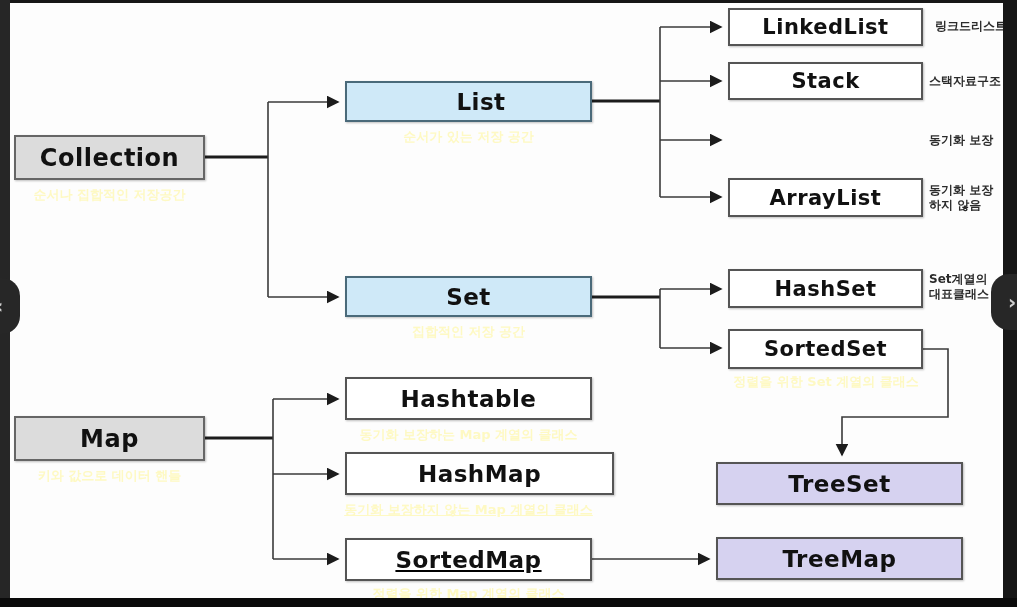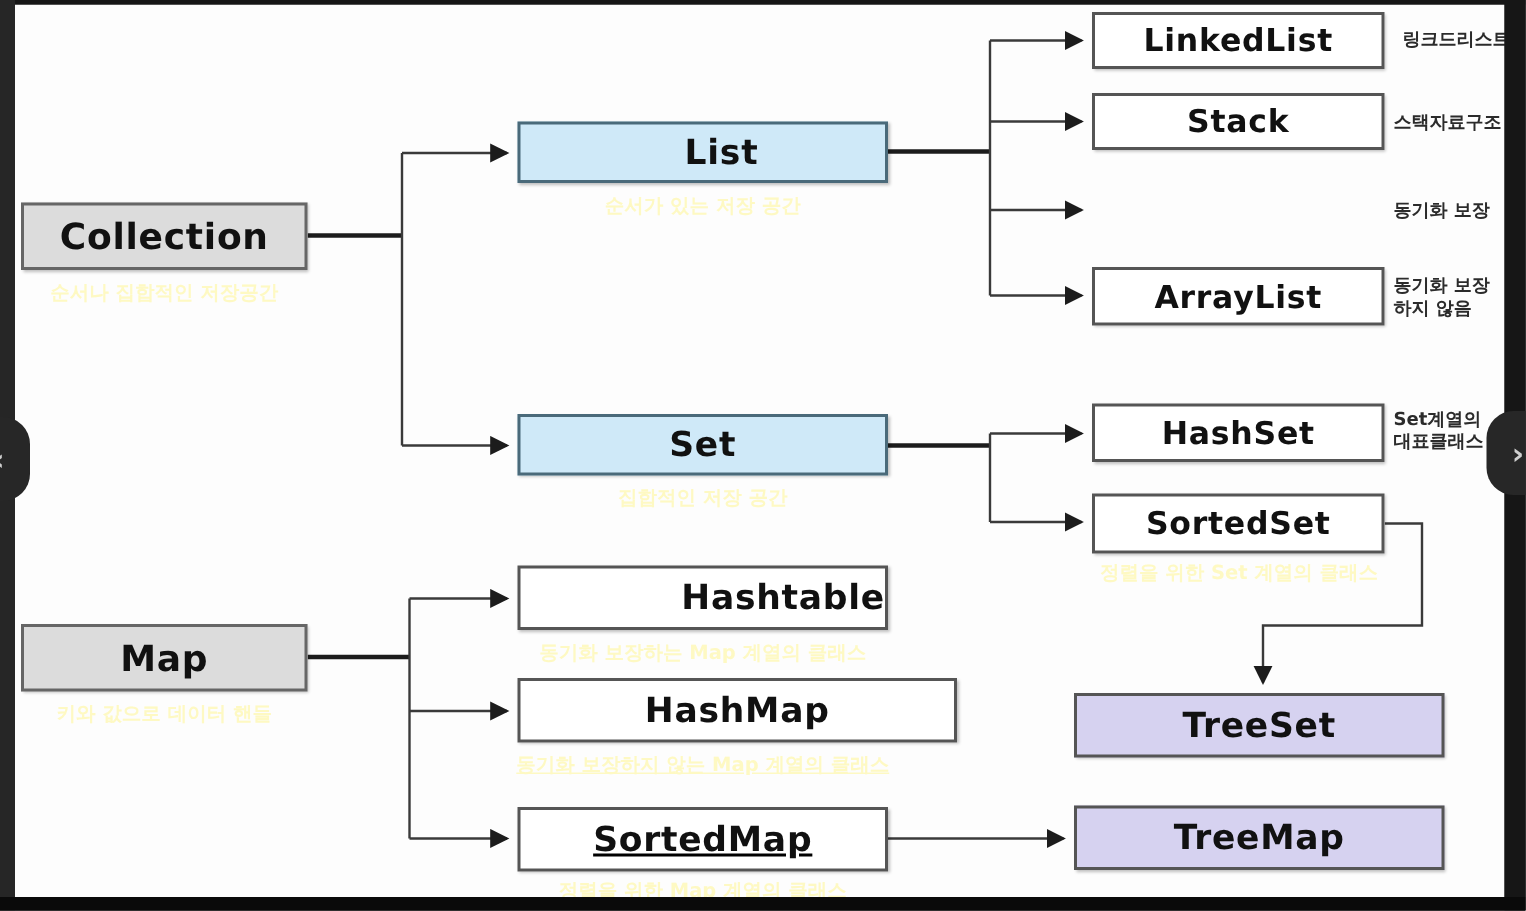--- a/index.html
+++ b/index.html
@@ -91,26 +91,26 @@
   <div class="node mid fill-blue" style="left:345px;top:81px;width:247px;height:41px;padding-left:25px;">
     <span class="lbl">List</span>
   </div>
   <div class="caption" style="left:345px;top:128px;width:247px;">순서가 있는 저장 공간</div>
 
   <div class="node mid fill-blue" style="left:345px;top:276px;width:247px;height:41px;">
     <span class="lbl">Set</span>
   </div>
   <div class="caption" style="left:345px;top:323px;width:247px;">집합적인 저장 공간</div>
 
-  <div class="node mid" style="left:345px;top:377px;width:247px;height:43px;justify-content:flex-end;">
+  <div class="node mid" style="left:345px;top:377px;width:247px;height:43px;">
     <span class="lbl">Hashtable</span>
   </div>
   <div class="caption" style="left:330px;top:426px;width:277px;">동기화 보장하는 Map 계열의 클래스</div>
 
-  <div class="node mid" style="left:345px;top:452px;width:293px;height:43px;">
+  <div class="node mid" style="left:345px;top:452px;width:269px;height:43px;">
     <span class="lbl">HashMap</span>
   </div>
   <div class="caption" style="left:325px;top:501px;width:287px;text-decoration:underline;">동기화 보장하지 않는 Map 계열의 클래스</div>
 
   <div class="node mid" style="left:345px;top:538px;width:247px;height:43px;text-decoration:underline;">
     <span class="lbl">SortedMap</span>
   </div>
   <div class="caption" style="left:330px;top:585px;width:277px;">정렬을 위한 Map 계열의 클래스</div>
 
   <div class="node leaf" style="left:728px;top:8px;width:195px;height:38px;">

